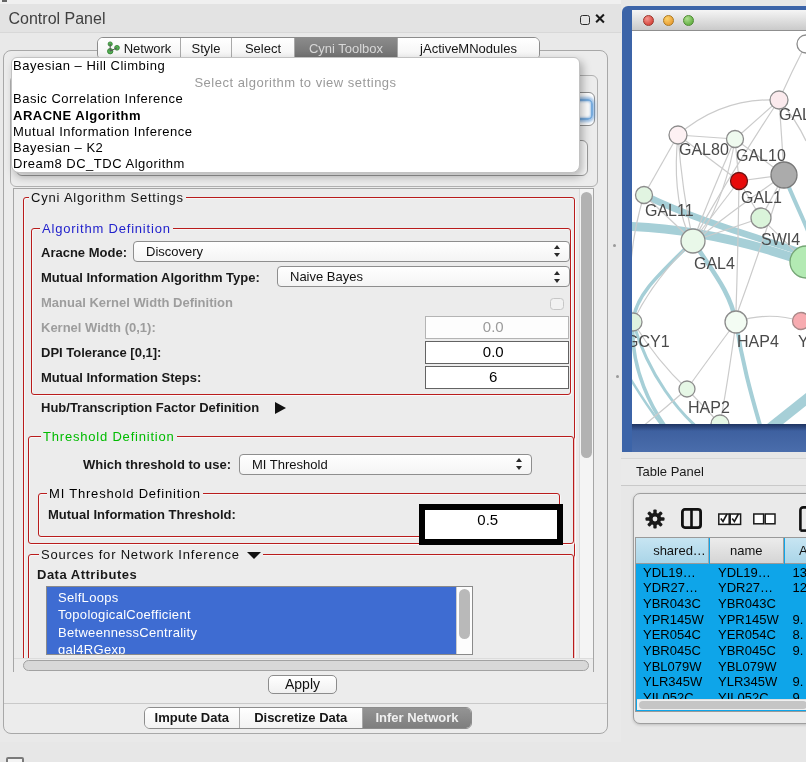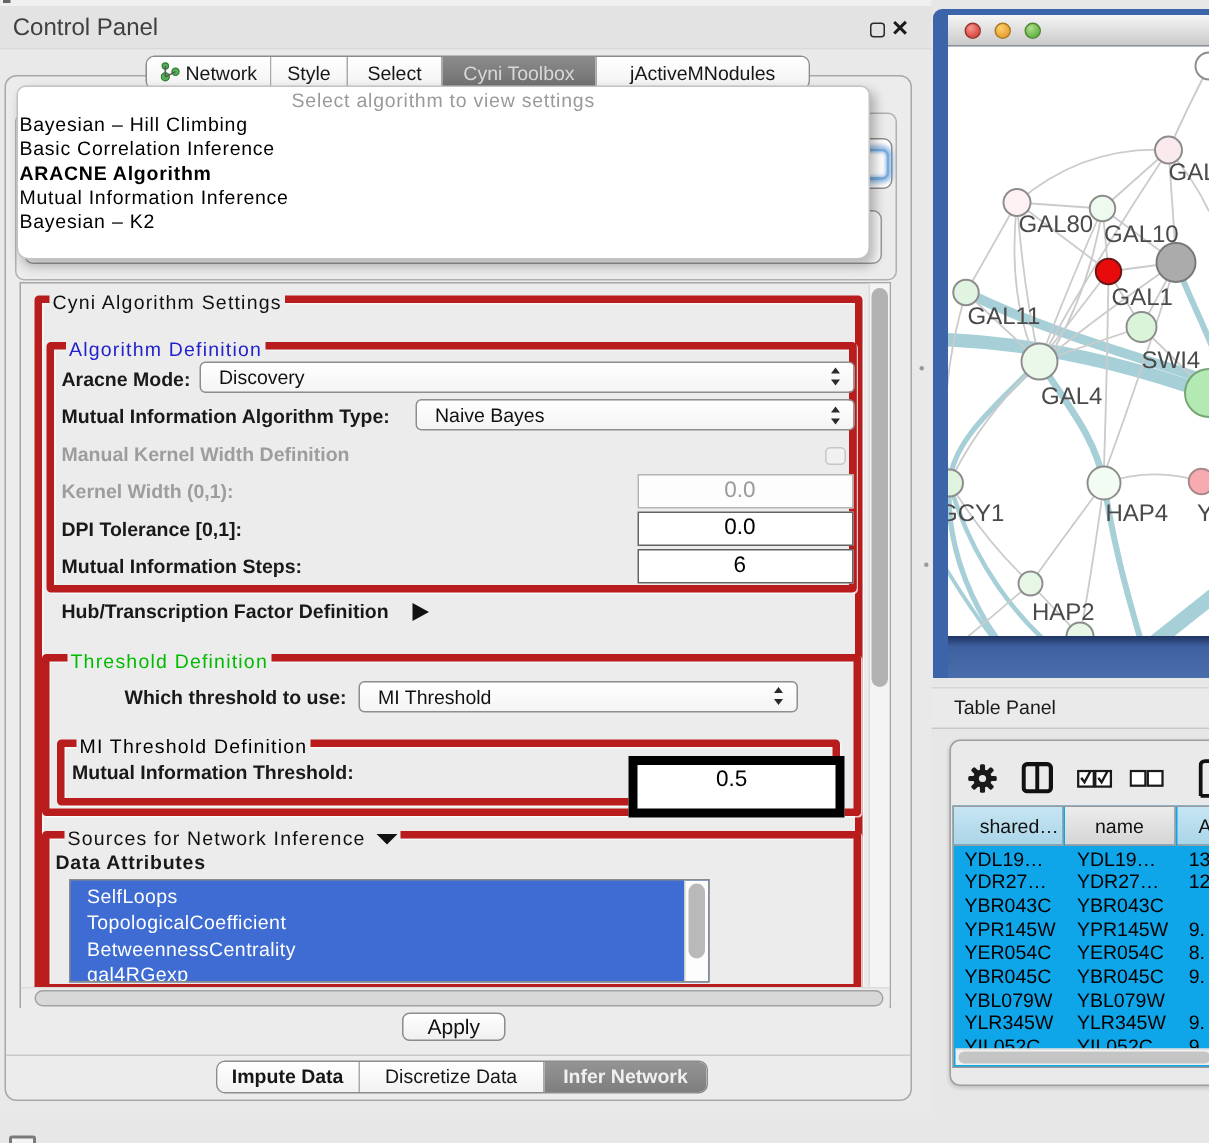--- a/index.html
+++ b/index.html
@@ -1,18 +1,18 @@
 <!DOCTYPE html>
 <html><head><meta charset="utf-8"><style>
 *{margin:0;padding:0;box-sizing:border-box}
 html,body{width:806px;height:762px;overflow:hidden;background:#e7e7e7;font-family:"Liberation Sans",sans-serif}
 .abs{position:absolute}
 .lbl{position:absolute;font-size:13px;font-weight:bold;color:#191919;white-space:nowrap;line-height:14px}
 .glbl{color:#9d9d9d}
-.grp{position:absolute;border:5px solid #b91c1c;border-radius:3px;box-shadow:1px 1px 0 rgba(255,255,255,.75), inset 1px 1px 0 rgba(255,255,255,.6)}
+.grp{position:absolute;border:1px solid #b91c1c;border-radius:3px;box-shadow:1px 1px 0 rgba(255,255,255,.75), inset 1px 1px 0 rgba(255,255,255,.6)}
 .gt{position:absolute;top:-8px;font-size:13px;letter-spacing:0.8px;background:#ececec;padding:0 2px;line-height:15px;white-space:nowrap;color:#111}
 .combo{position:absolute;background:linear-gradient(#ffffff,#f4f4f4);border:1px solid #8e8e8e;border-radius:4px;font-size:13px;color:#111;line-height:19px;padding-left:12px;height:21px}
 .ar{position:absolute;right:8px;top:50%;width:7px;height:13px;margin-top:-6.5px}
 .ar:before{content:"";position:absolute;left:0;top:0.5px;border-left:3.5px solid transparent;border-right:3.5px solid transparent;border-bottom:4.5px solid #2a2a2a}
 .ar:after{content:"";position:absolute;left:0;bottom:0.5px;border-left:3.5px solid transparent;border-right:3.5px solid transparent;border-top:4.5px solid #2a2a2a}
 .tf{position:absolute;background:#fff;border:1.5px solid #636363;font-size:15px;color:#000;text-align:center;padding-right:6.5px;line-height:20px;height:23px}
 .seg{position:absolute;display:flex;border:1px solid #8c8c8c;border-radius:6px;overflow:hidden;background:#fff}
 .seg>div{font-size:13px;color:#161616;text-align:center;background:linear-gradient(#ffffff,#f2f2f2);border-right:1px solid #a9a9a9;display:flex;align-items:center;justify-content:center}
 .seg>div:last-child{border-right:none}
 .seg>div.sel{background:linear-gradient(#8b8b8b,#6f6f6f);color:#d8d8d8}
@@ -44,26 +44,27 @@
         <line x1="3.2" y1="3" x2="3.2" y2="10" stroke="#555" stroke-width="1"></line>
         <line x1="3.2" y1="10.2" x2="10" y2="6.8" stroke="#555" stroke-width="1"></line>
       </svg>Network</div>
   <div style="width:51px">Style</div>
   <div style="width:63px">Select</div>
   <div class="sel" style="width:103px">Cyni Toolbox</div>
   <div style="width:141px">jActiveMNodules</div>
 </div>
 
 <div class="abs" style="left:11px;top:57px;width:569px;height:115.5px;background:#fff;border:1px solid #c2c2c2;border-radius:6px 6px 8px 8px;box-shadow:3px 4px 8px rgba(0,0,0,.28);font-size:13px;letter-spacing:0.5px;color:#000">
+  <div style="height:16.2px;line-height:16.2px;padding-left:1px">Bayesian – Hill Climbing</div>
   <div style="height:16.2px;line-height:16.2px;text-align:center;color:#9a9a9a;margin-top:1px">Select algorithm to view settings</div>
-  <div style="height:16.2px;line-height:16.2px;padding-left:1px">Bayesian – Hill Climbing</div>
   <div style="height:16.2px;line-height:16.2px;padding-left:1px">Basic Correlation Inference</div>
   <div style="height:16.2px;line-height:16.2px;padding-left:1px;font-weight:bold">ARACNE Algorithm</div>
   <div style="height:16.2px;line-height:16.2px;padding-left:1px">Mutual Information Inference</div>
   <div style="height:16.2px;line-height:16.2px;padding-left:1px">Bayesian – K2</div>
+  <div style="height:16.2px;line-height:16.2px;padding-left:1px">Dream8 DC_TDC Algorithm</div>
 </div>
 
 <div class="abs" style="left:13px;top:188px;width:581px;height:484px;border:1px solid #a6a6a6;background:#ececec"></div>
 
 <div class="grp" style="left:23px;top:197px;width:552px;height:464px">
     <span class="gt" style="left:5px">Cyni Algorithm Settings</span>
   </div>
 
 <div class="grp" style="left:31px;top:228px;width:540px;height:167px">
     <span class="gt" style="left:8px;color:#2222cc">Algorithm Definition</span>
@@ -107,21 +108,21 @@
 <div class="abs" style="left:579px;top:189px;width:14px;height:469px;background:#f4f4f4;border-left:1px solid #d9d9d9"></div>
 <div class="abs" style="left:580.5px;top:192px;width:11px;height:266px;background:#b2b2b2;border-radius:5.5px"></div>
 <div class="abs" style="left:14px;top:658px;width:579px;height:13.5px;background:#ececec;border-top:1px solid #dcdcdc"></div>
 <div class="abs" style="left:23px;top:659.5px;width:566px;height:11px;background:#d8d8d8;border:1px solid #a2a2a2;border-radius:6px"></div>
 
 <div class="abs" style="left:268px;top:674.5px;width:69px;height:19px;background:linear-gradient(#ffffff,#f0f0f0);border:1px solid #8c8c8c;border-radius:5px;font-size:14px;color:#111;text-align:center;line-height:17.5px">Apply</div>
 <div class="abs" style="left:4px;top:703px;width:603px;height:1px;background:#c9c9c9"></div>
 
 <div class="seg" style="left:144px;top:707px;height:21.5px">
   <div style="width:94.5px;font-weight:bold">Impute Data</div>
-  <div style="width:123.5px;font-weight:normal">Discretize Data</div>
+  <div style="width:123.5px;font-weight:bold">Discretize Data</div>
   <div class="sel" style="width:108px;font-weight:bold;background:linear-gradient(#949494,#7e7e7e);color:#f0f0f0">Infer Network</div>
 </div>
 
 <div class="abs" style="left:613px;top:243.5px;width:3px;height:3px;background:#9a9a9a;border-radius:50%"></div>
 <div class="abs" style="left:616px;top:375px;width:3px;height:3px;background:#9a9a9a;border-radius:50%"></div>
 
 <div class="abs" style="left:6px;top:757px;width:18px;height:12px;border:2px solid #7a7a7a;border-radius:2px;background:#f4f4f4"></div>
 
 <div class="abs" style="left:622px;top:6px;width:184px;height:446px;background:#3c64a8;border-radius:6px 0 0 0"></div>
 <div class="abs" style="left:632px;top:10px;width:174px;height:21px;background:linear-gradient(#f5f5f5,#cacaca);border-bottom:1px solid #8f8f8f"></div>

